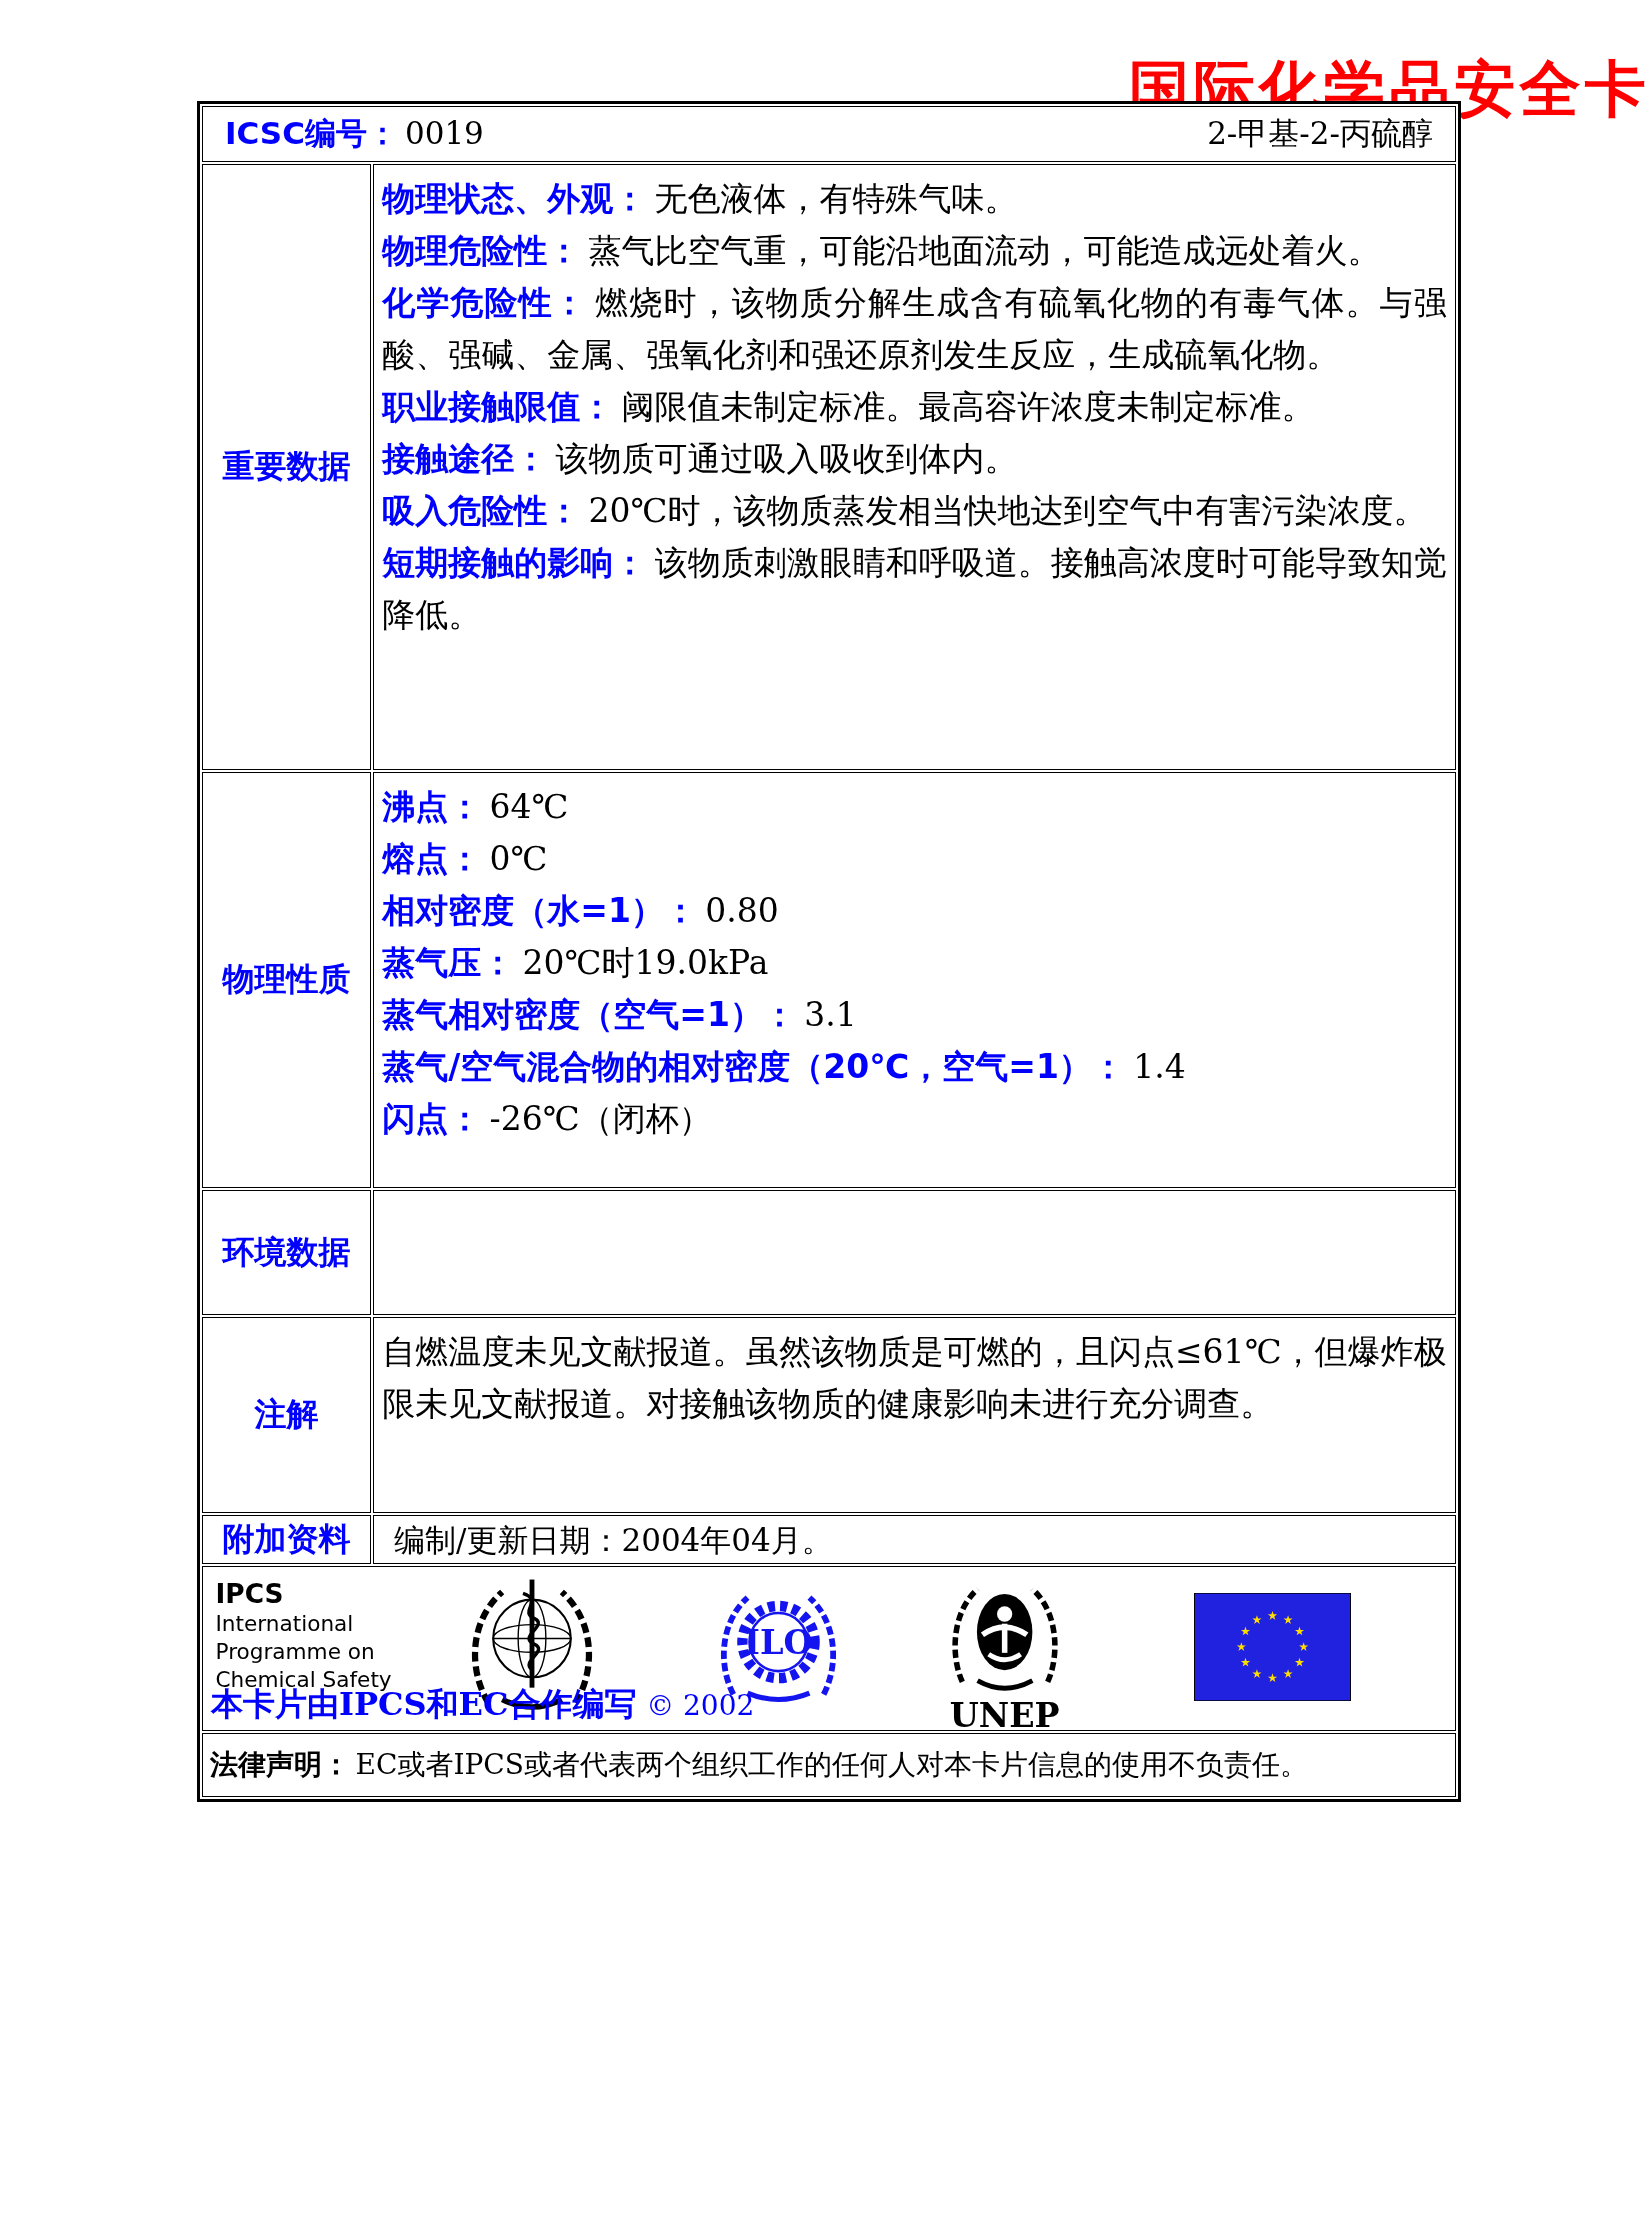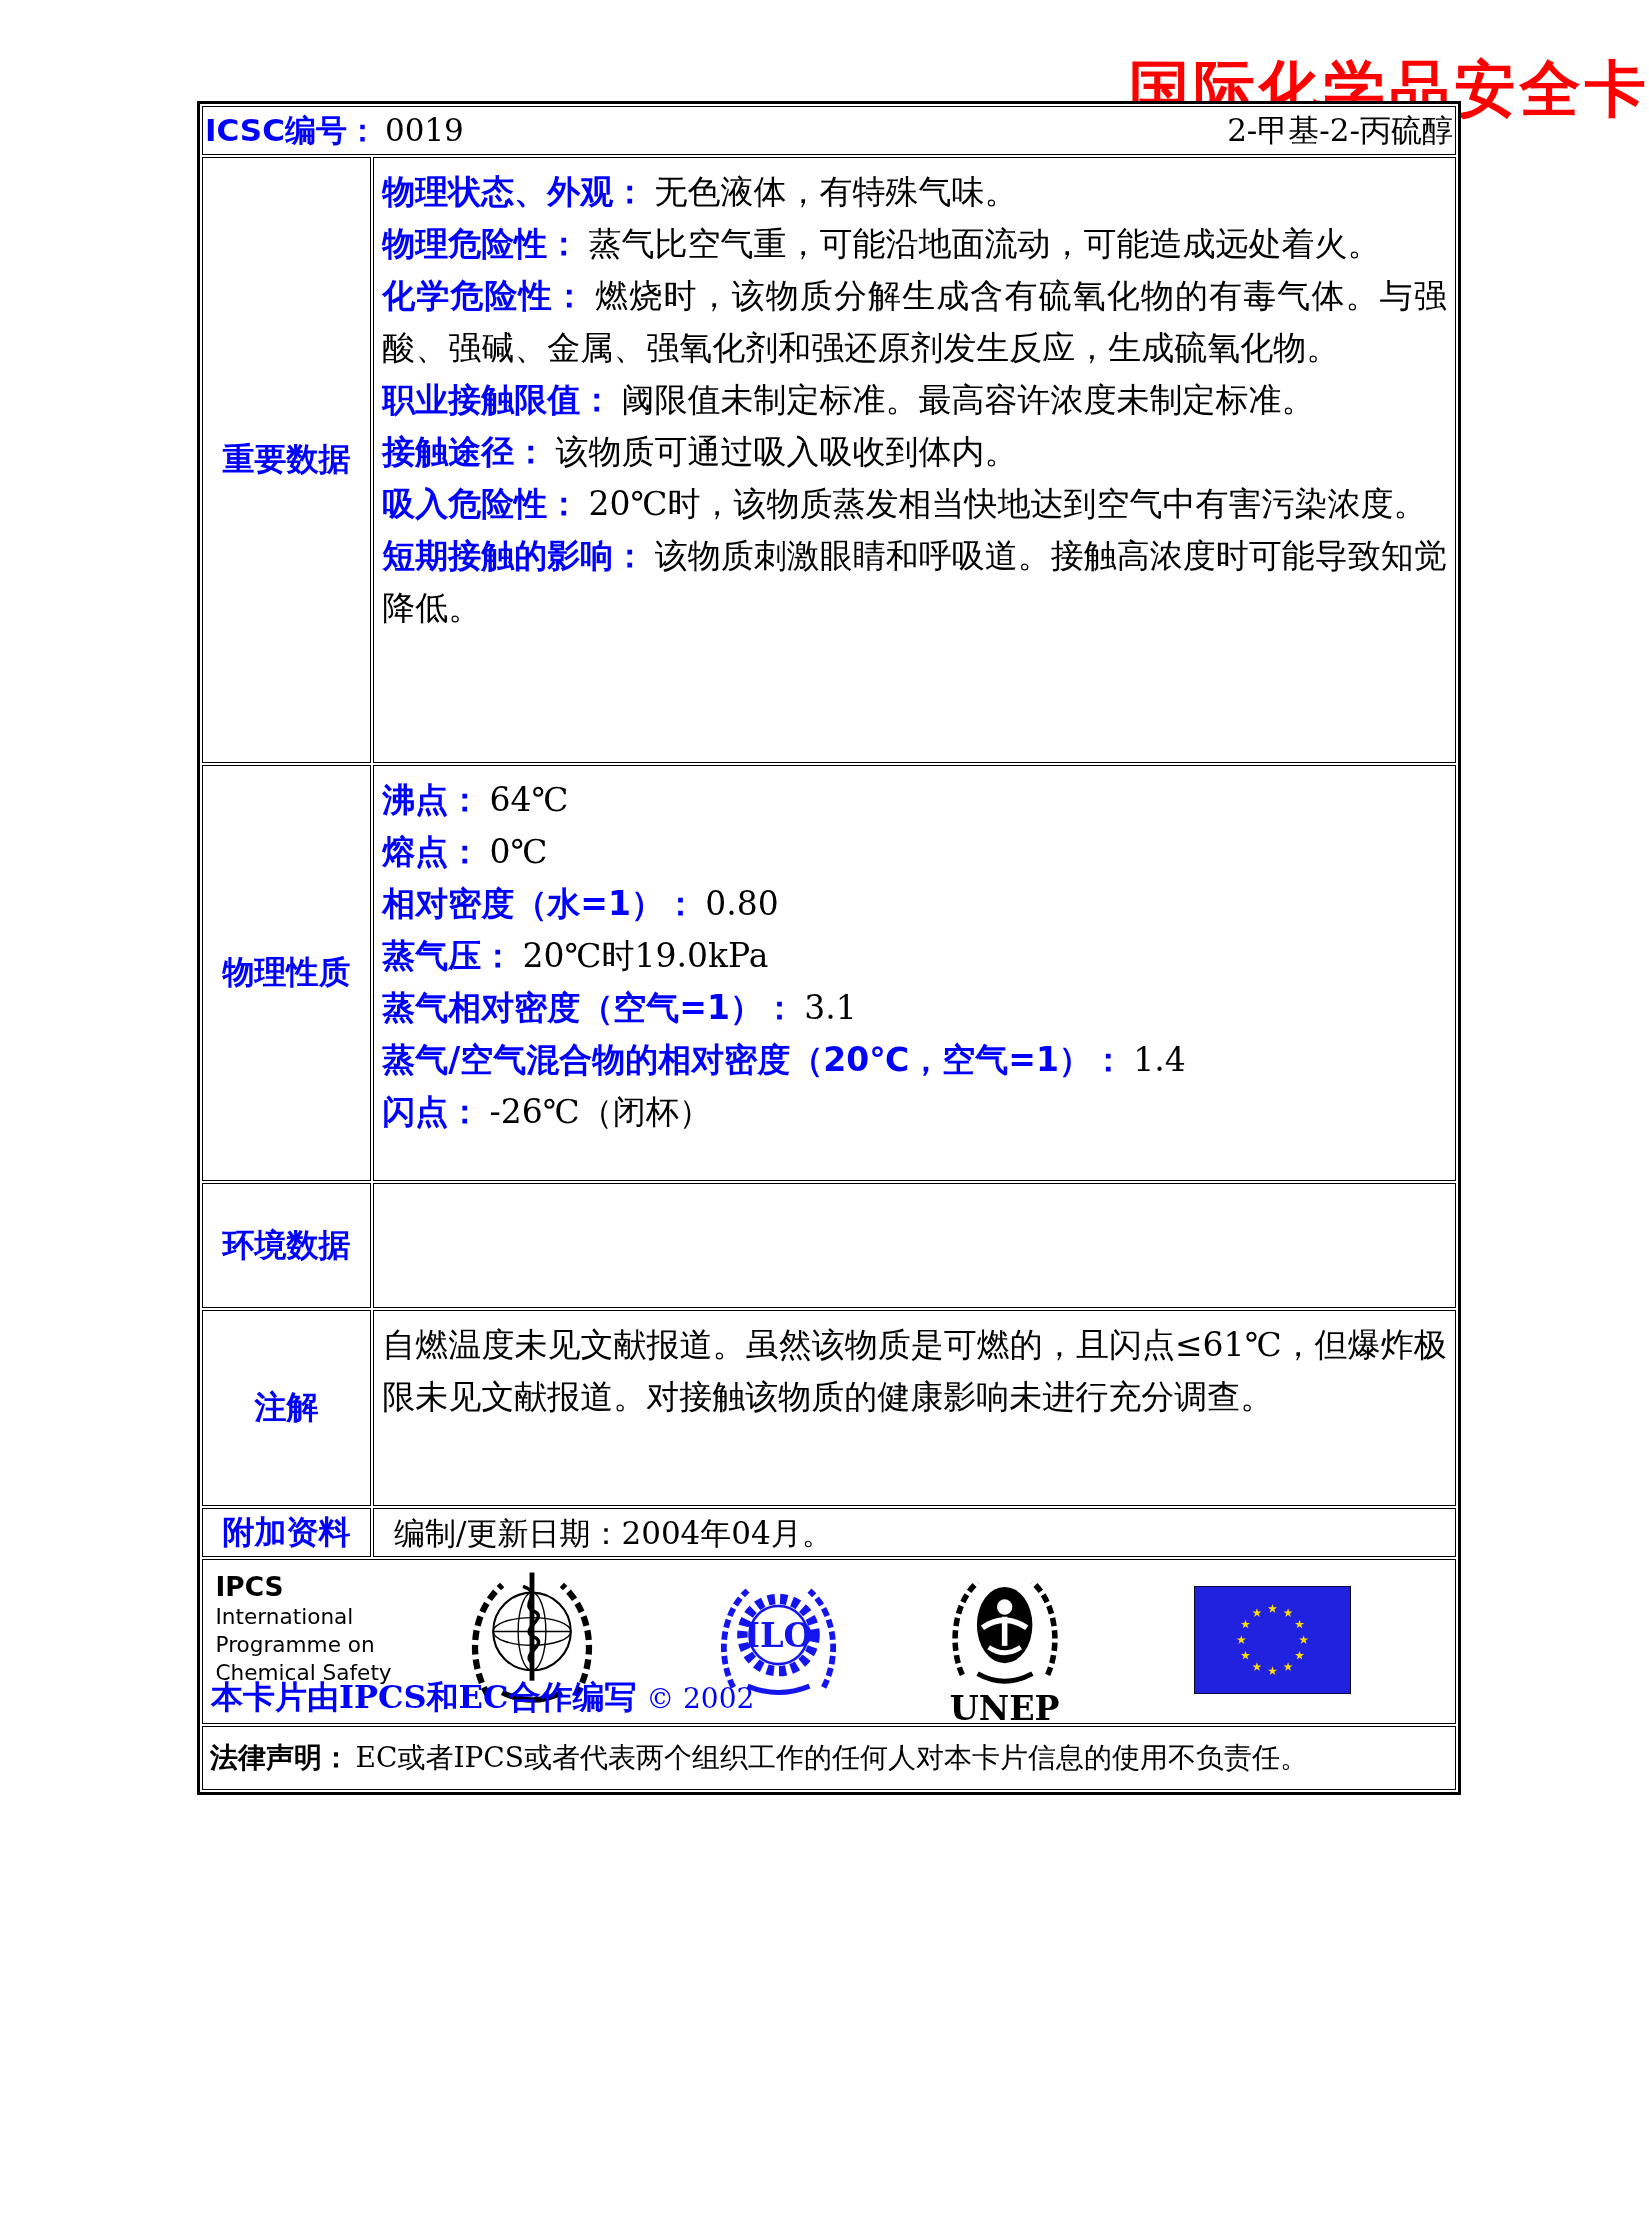--- a/index.html
+++ b/index.html
@@ -9,21 +9,21 @@
   *{margin:0;padding:0;box-sizing:border-box;}
   html,body{background:#ffffff;}
   .page{position:relative;width:1650px;height:2216px;background:#ffffff;overflow:hidden;
         font-family:"DejaVu Serif","Liberation Serif",serif;color:var(--ink);}
   .page-title{position:absolute;top:23.6px;left:0;width:100%;text-align:right;
         font-size:61px;font-weight:bold;color:var(--title_red);letter-spacing:4.2px;margin-top:25px;}
   table.card{position:absolute;left:197px;top:101px;width:1264px;
         border:3.5px solid #000;border-spacing:2.1px;background:#fff;table-layout:fixed;}
   td{border:1.4px solid #000;background:#fff;}
   col.c-label{width:169px;}
-  .hdr-cell{height:49px;vertical-align:middle;padding:0 2px;}
+  .hdr-cell{height:56px;vertical-align:middle;padding:0 22px;}
   .hdr-flex{display:flex;justify-content:space-between;align-items:center;font-size:31px;}
   .k{color:var(--label_blue);font-weight:bold;font-family:"DejaVu Sans","Liberation Sans",sans-serif;}
   .entry .k{margin-right:8.3px;}
   .hdr-flex .k{margin-right:7px;}
   .lab{vertical-align:middle;text-align:center;color:var(--label_blue);font-weight:bold;
        font-family:"DejaVu Sans","Liberation Sans",sans-serif;font-size:32px;}
   .content{vertical-align:top;padding:8.3px 8.3px 0 8.3px;}
   .entry{font-size:33px;line-height:52px;color:#000;text-align:justify;}
   .r-important td{height:606px;}
   .r-physical td{height:416px;}

